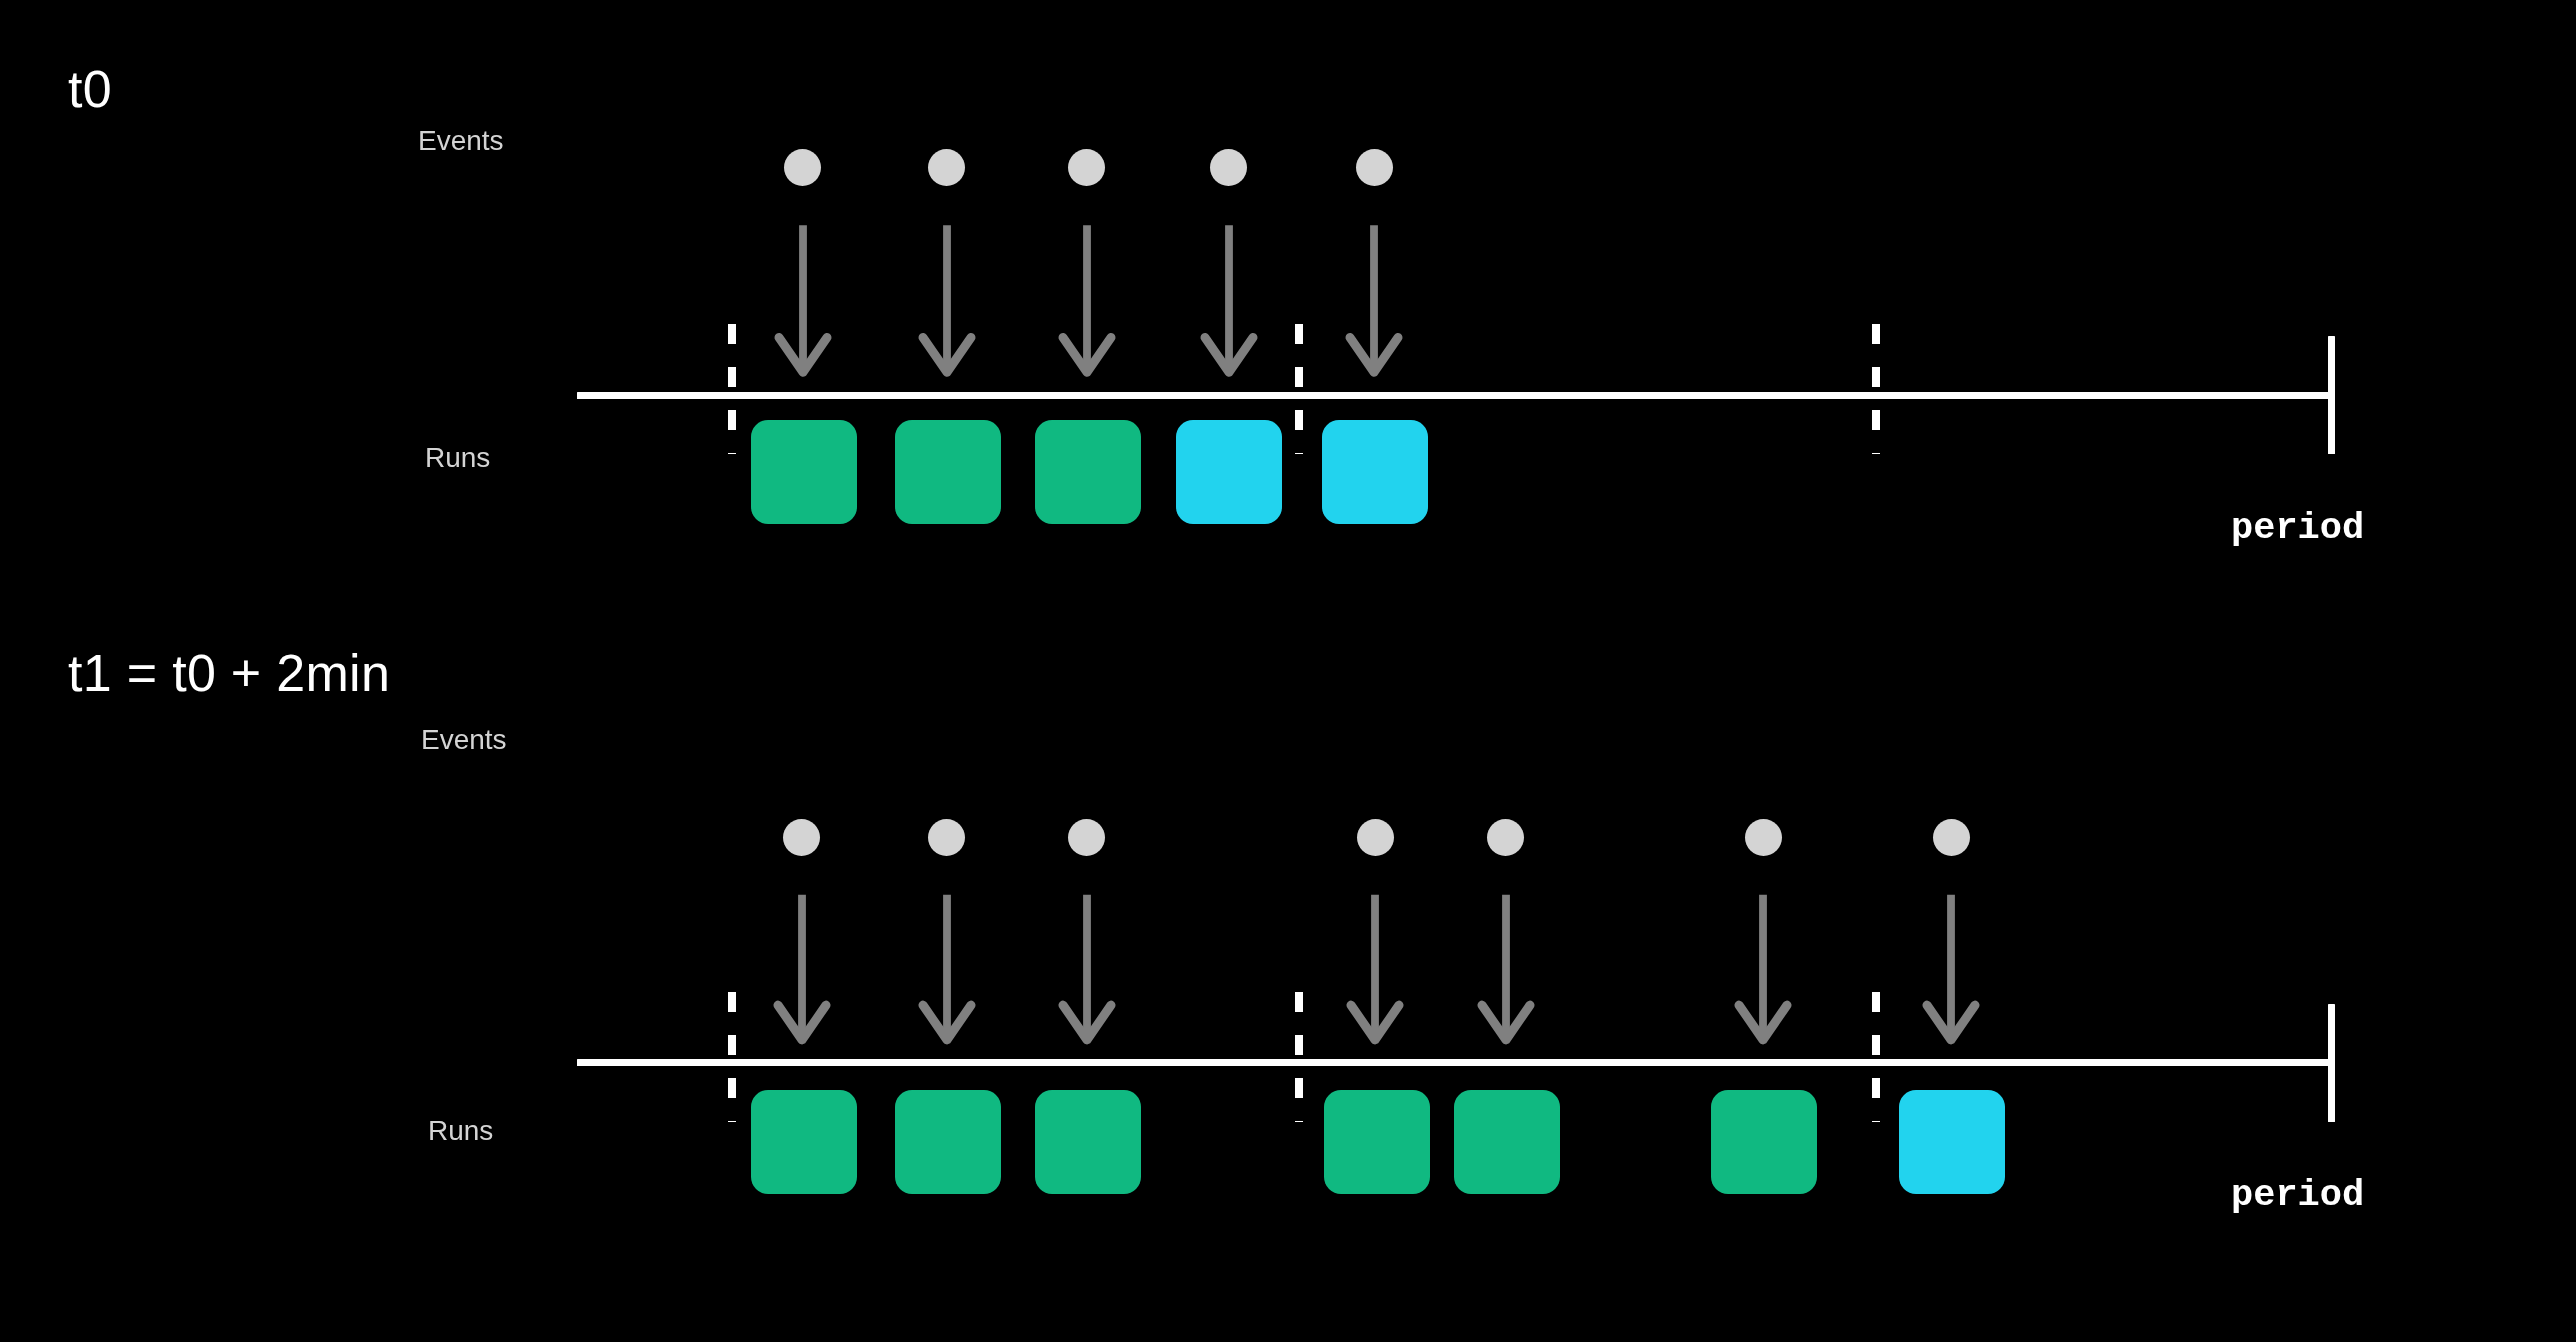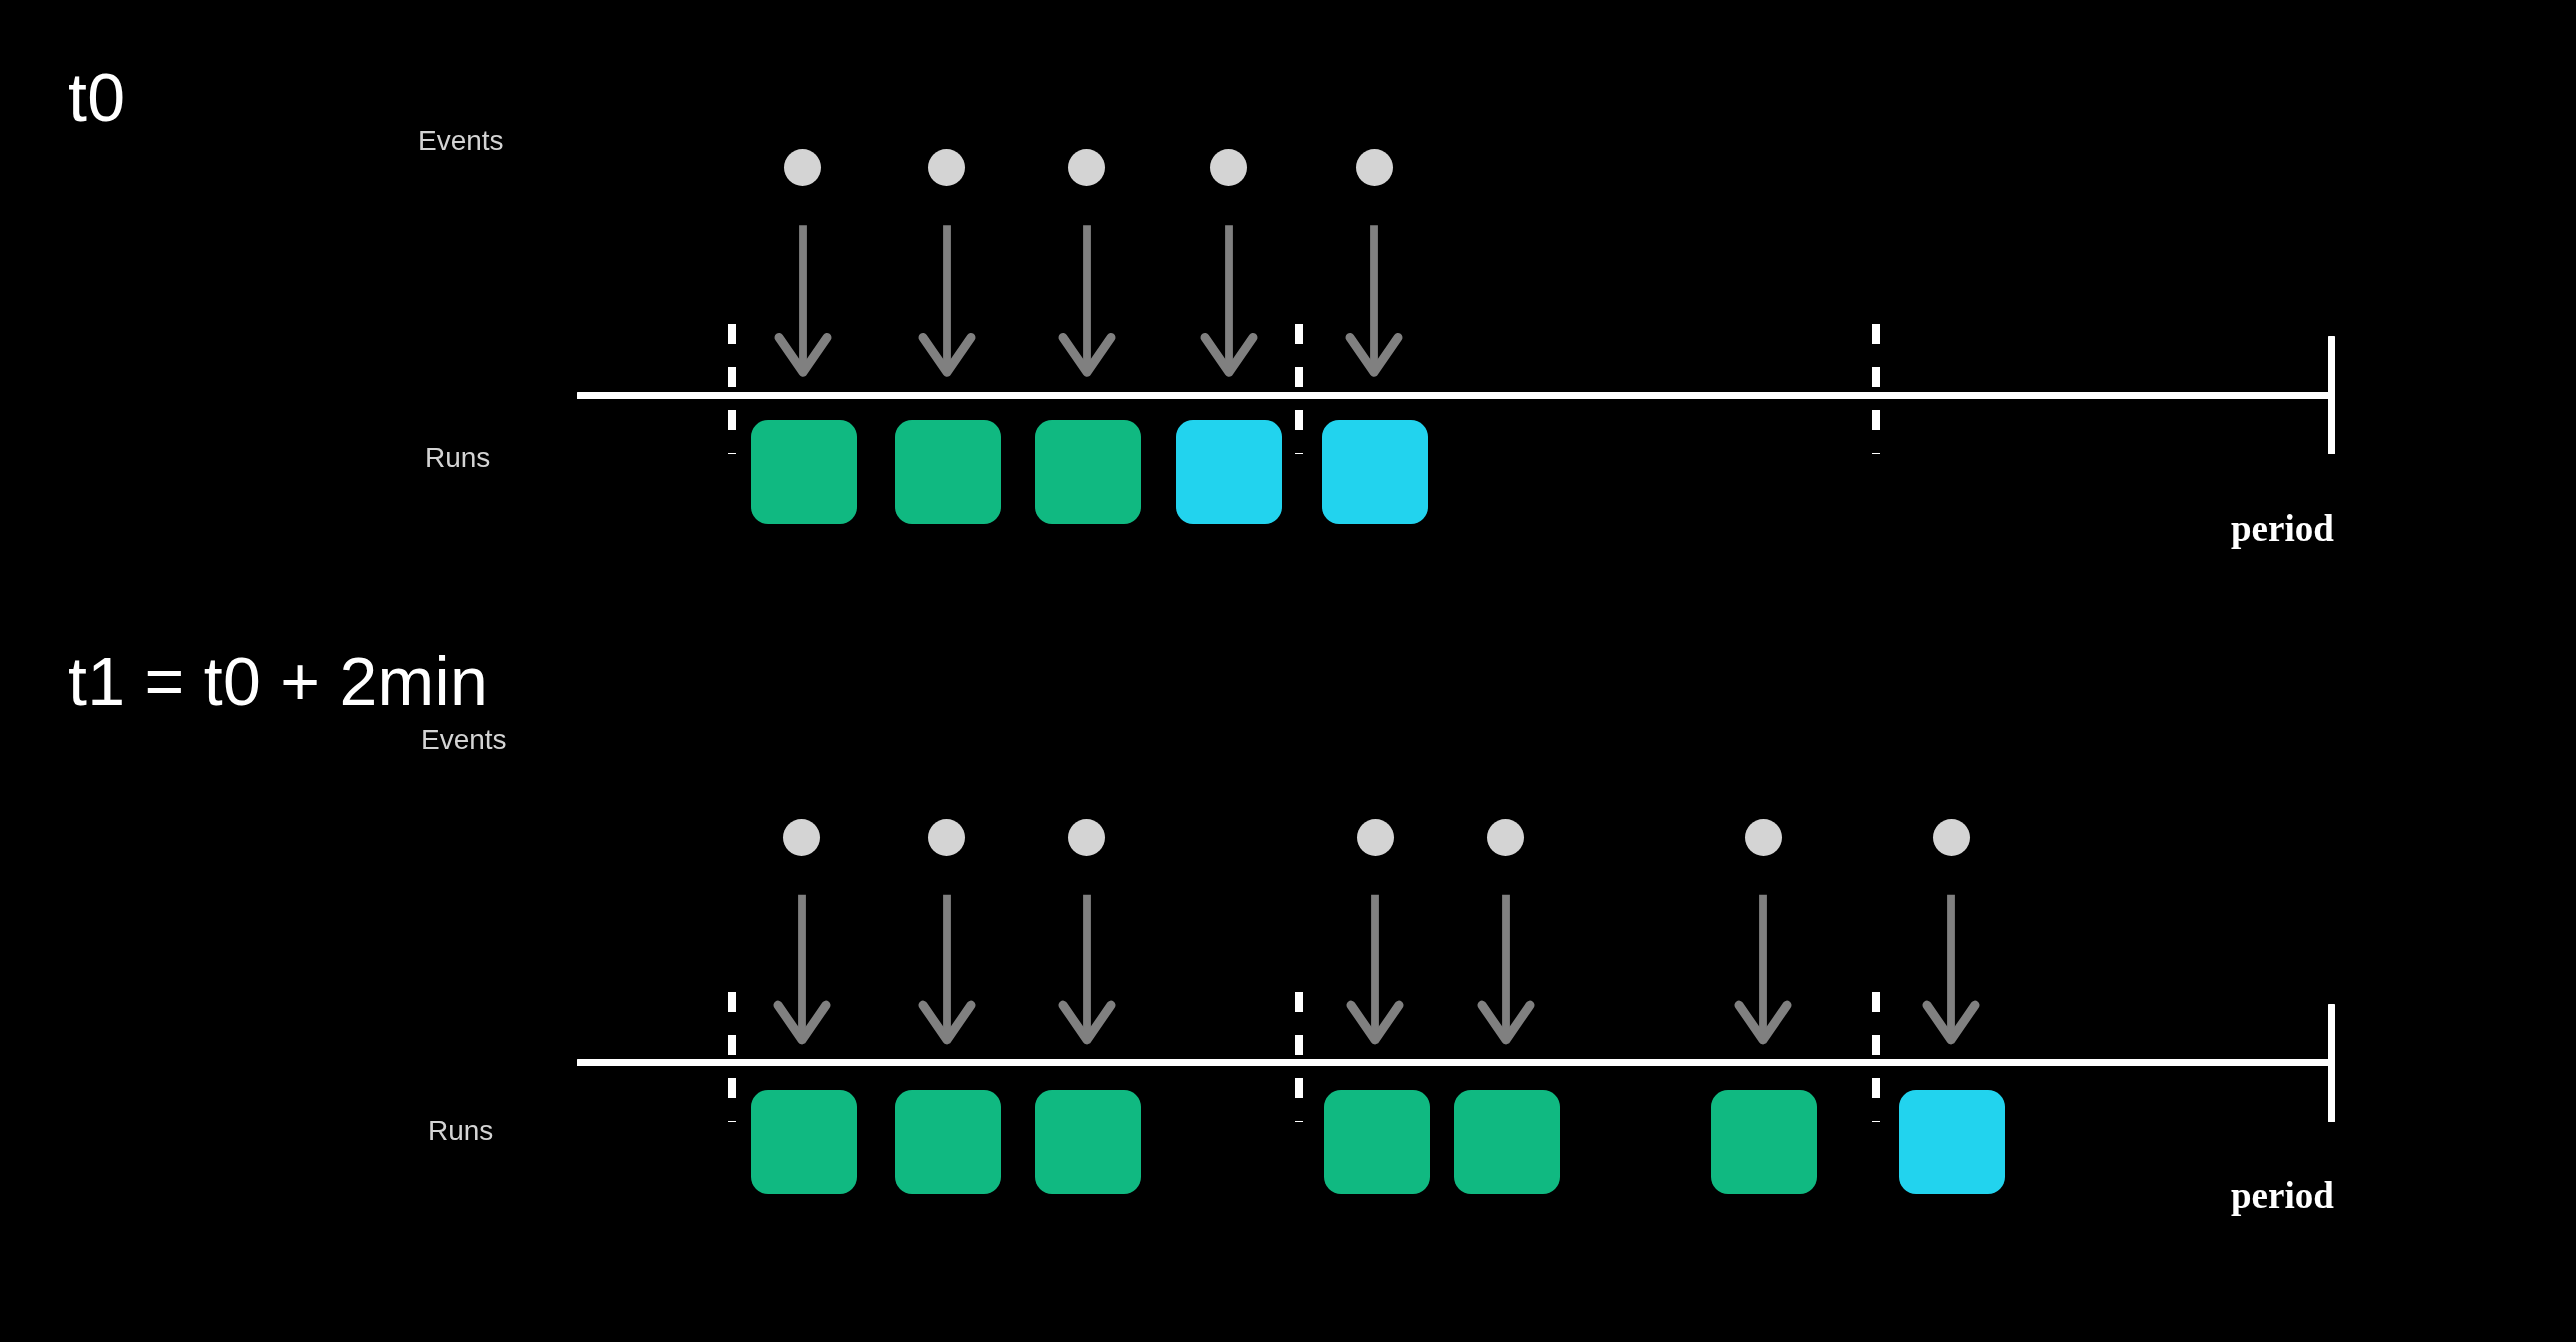--- a/index.html
+++ b/index.html
@@ -19,42 +19,42 @@
     left: 0; top: 0;
     width: 2576px;
     height: 1343px;
     background: #000000;
   }
 
   
   .time-label {
     position: absolute;
     color: #ffffff;
-    font-size: 68px;
+    font-size: 52px;
     font-weight: 400;
     letter-spacing: 0.3px;
     white-space: nowrap;
     line-height: 1;
   }
 
   
   .side-label {
     position: absolute;
     color: #d4d4d4;
     font-size: 28px;
     font-weight: 400;
     white-space: nowrap;
     line-height: 1;
   }
 
   
   .period-label {
     position: absolute;
     color: #ffffff;
-    font-family: Liberation Serif, serif;
+    font-family: Liberation Mono, monospace;
     font-size: 37px;
     font-weight: 700;
     white-space: nowrap;
     line-height: 1;
   }
 
   
   .axis-line {
     position: absolute;
     background: #ffffff;

